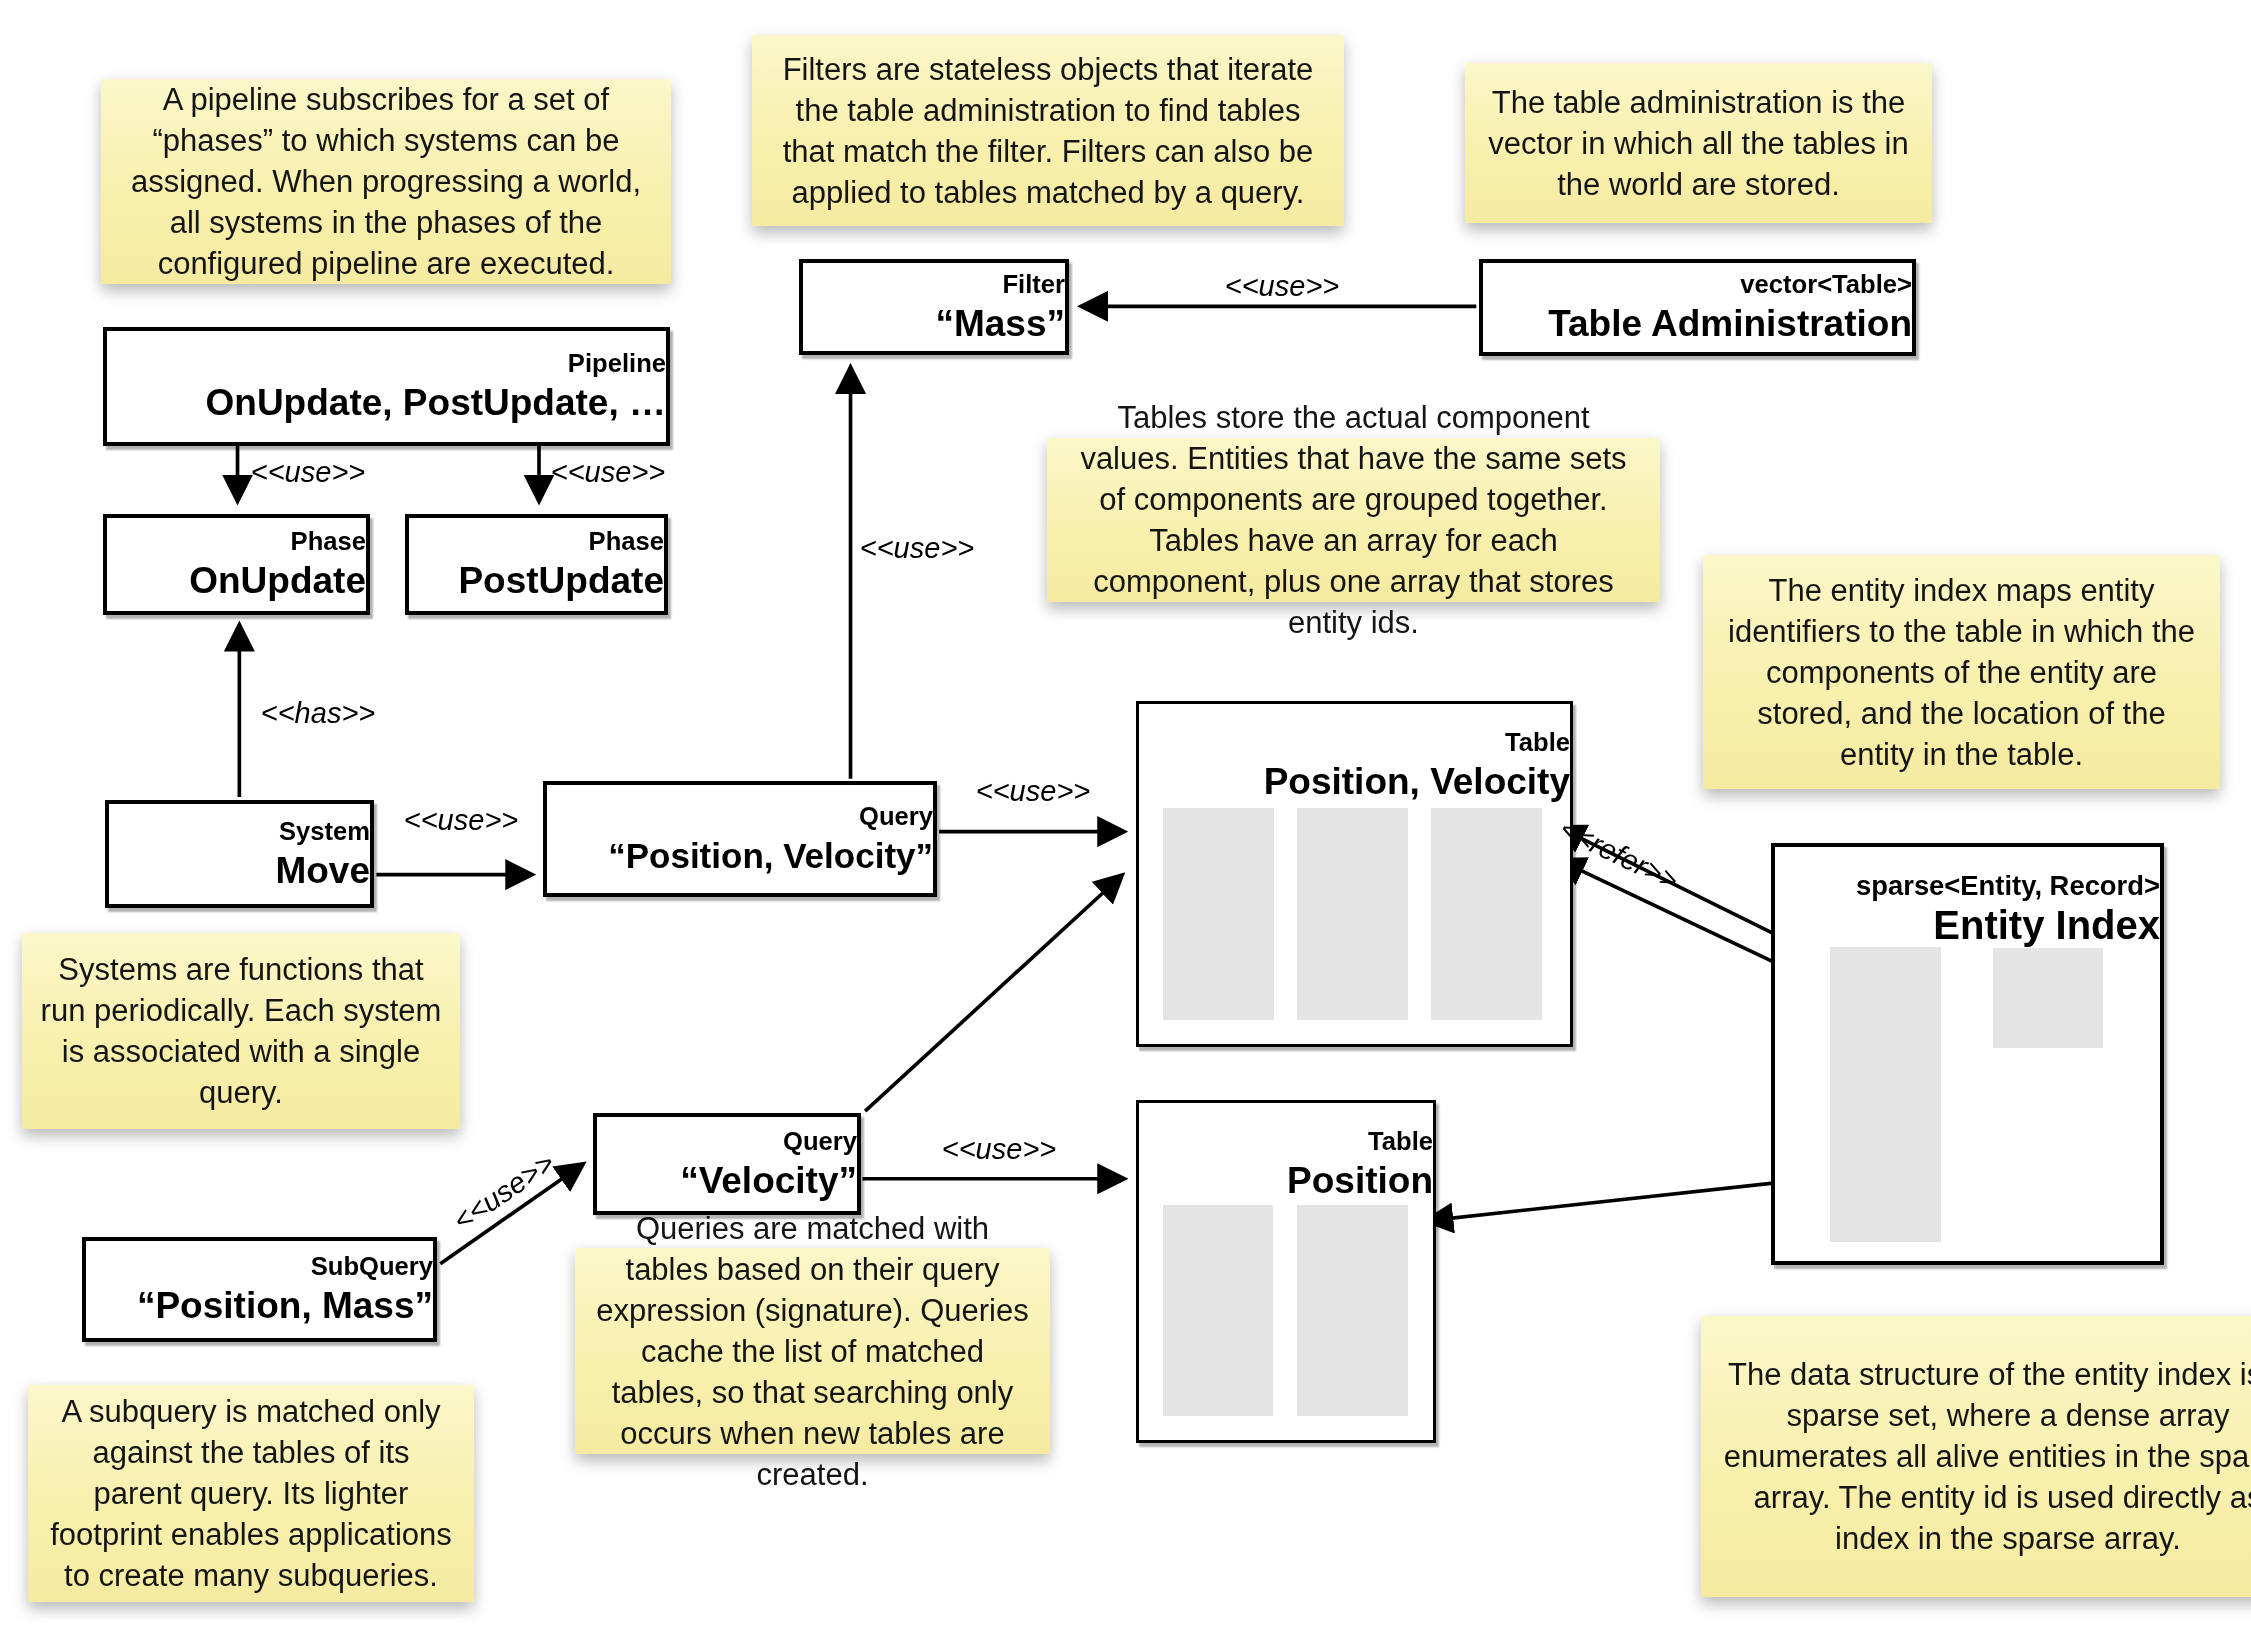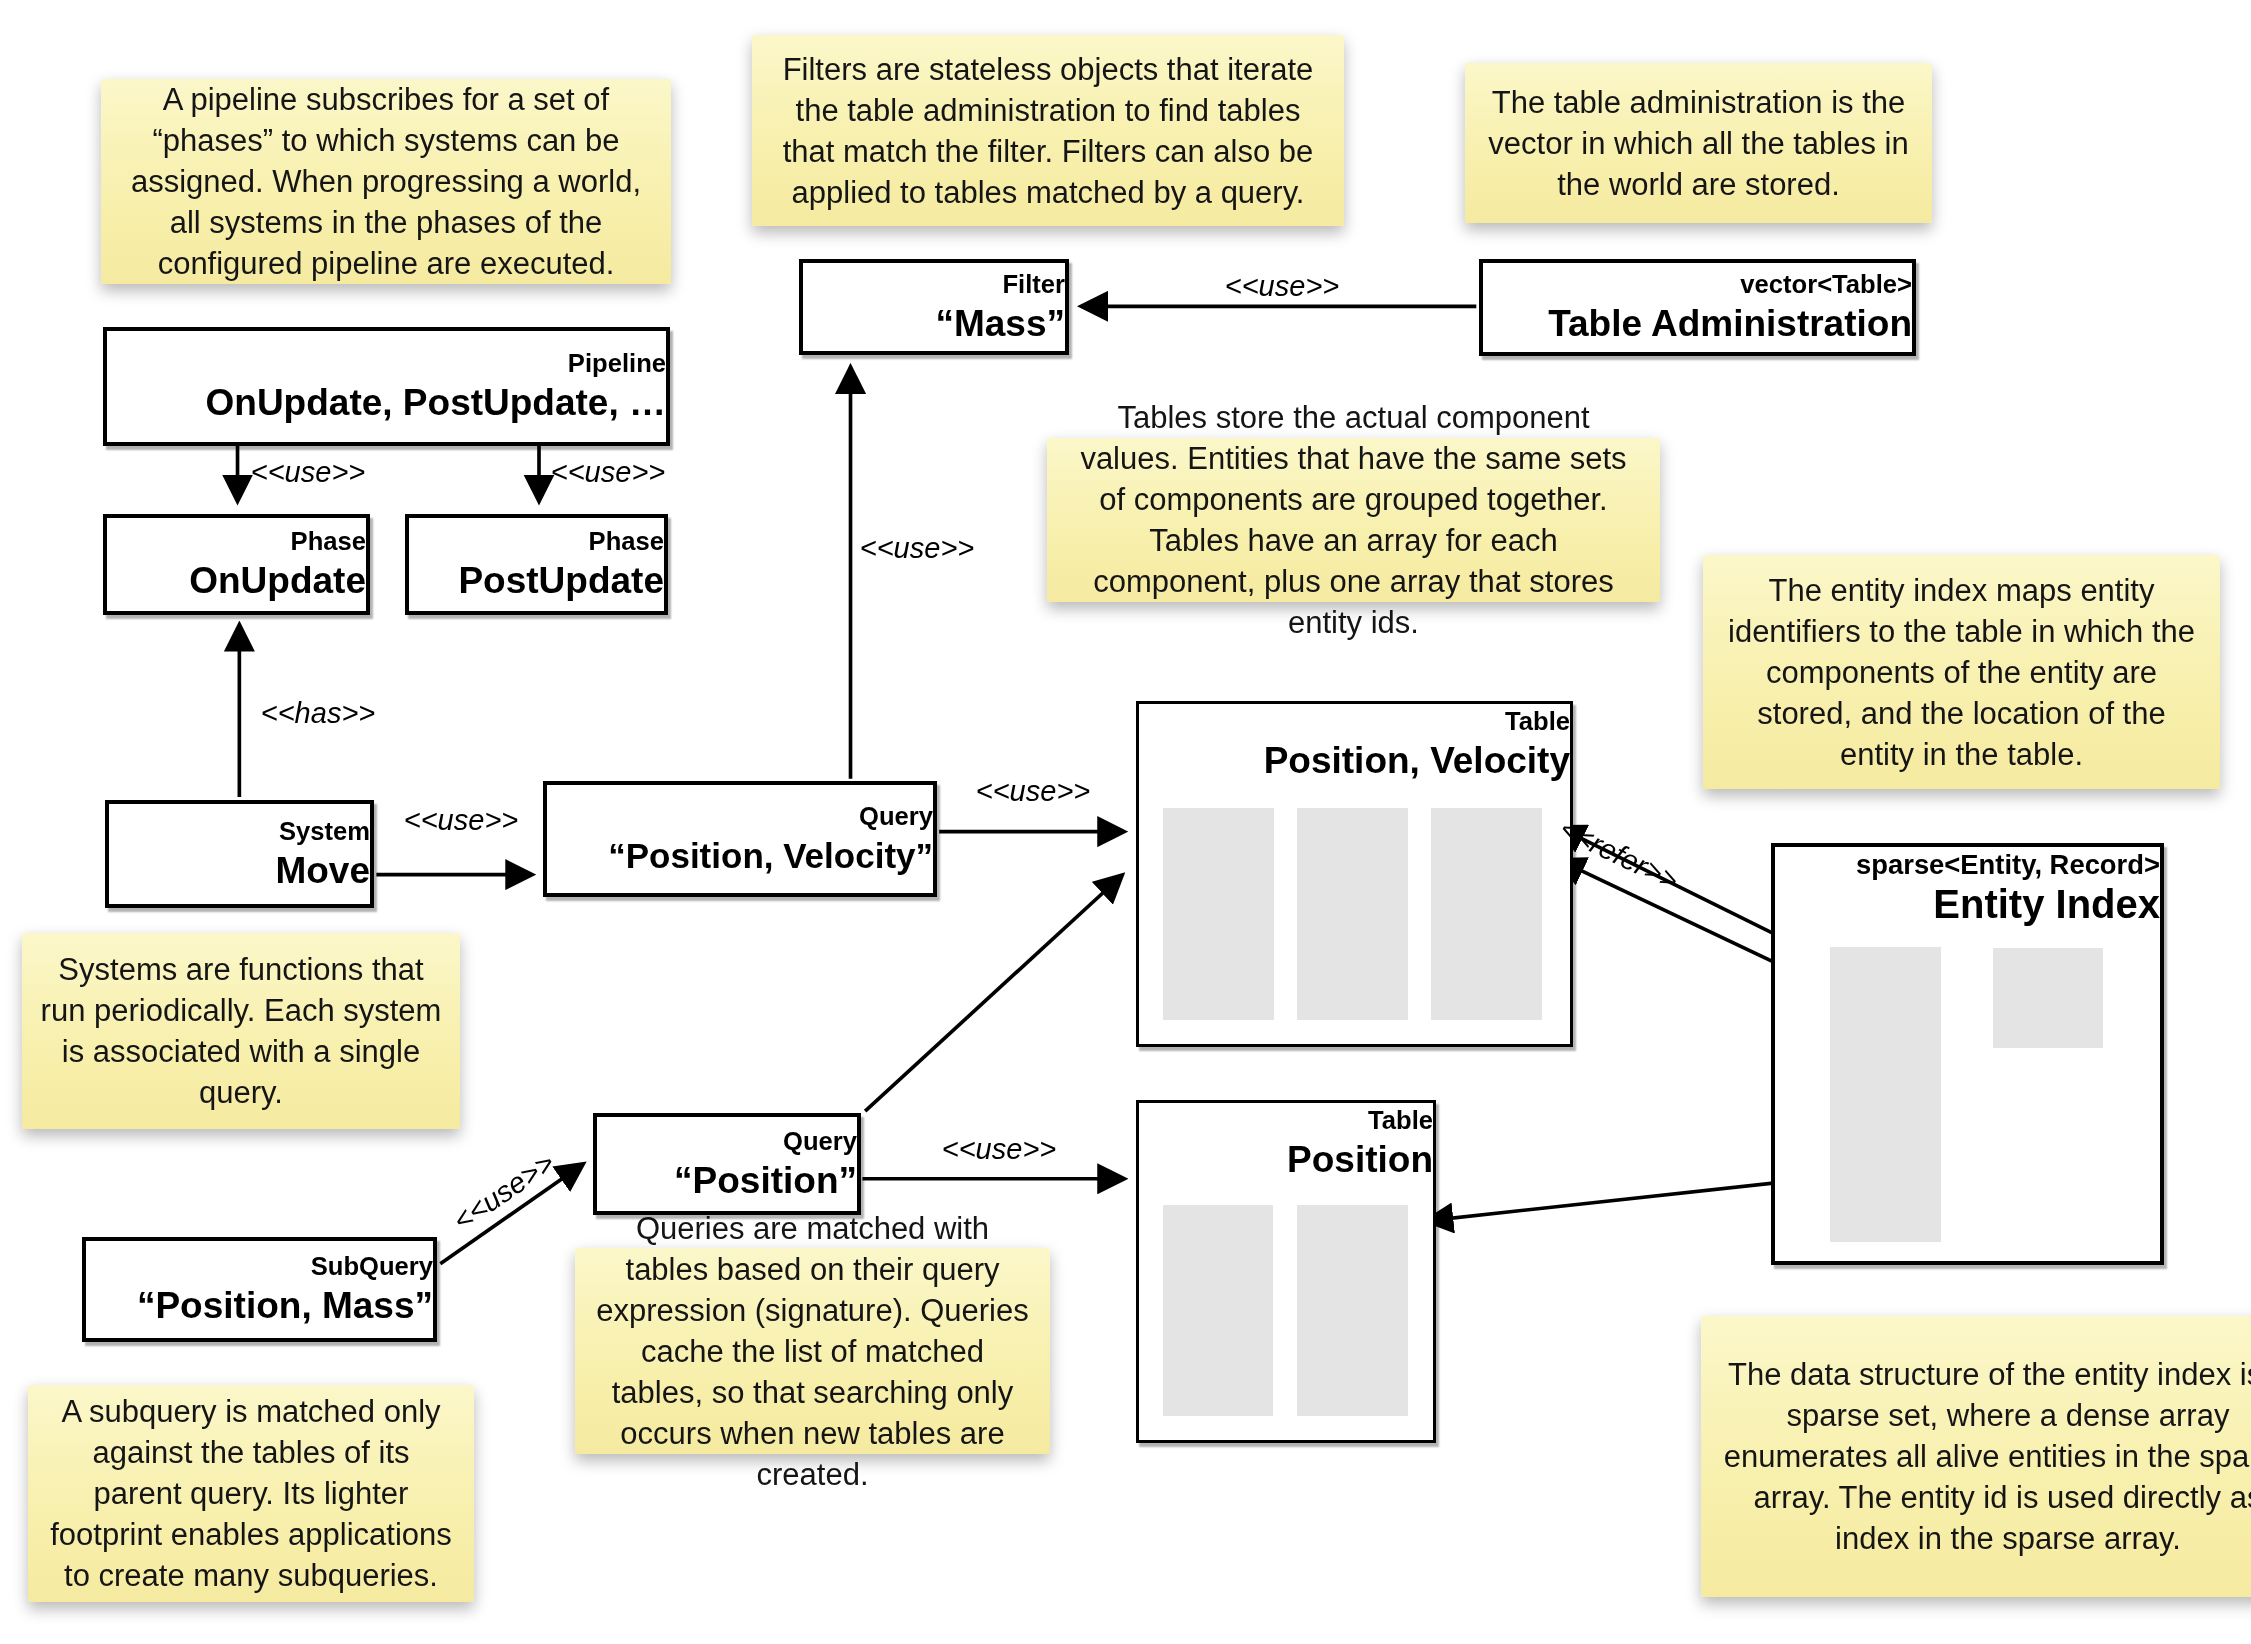--- a/index.html
+++ b/index.html
@@ -16,21 +16,21 @@
     display:flex;align-items:center;justify-content:center;
     text-align:center;font-size:31px;line-height:41px;color:#151515;
     padding:12.8px 18.3px;
   }
   .node{
     position:absolute;box-sizing:border-box;background:#ffffff;
     border:4.6px solid #000;box-shadow:2.7px 3.7px 1.8px rgba(0,0,0,0.30);
     display:flex;flex-direction:column;align-items:flex-end;justify-content:center;
     text-align:center;
   }
-  .node.tableish{justify-content:flex-start;padding-top:1px;border-width:3.7px;}
+  .node.tableish{justify-content:flex-start;padding-top:22px;border-width:3.7px;}
   .stereo{font-weight:bold;font-size:25.6px;line-height:33px;}
   .bigname{font-weight:bold;font-size:37px;line-height:46px;}
   .bigname.xl{font-size:40px;}
   .gray{
     position:absolute;background:#E4E4E4;
   }
   .edge-label{
     position:absolute;font-style:italic;font-size:29px;white-space:nowrap;
     transform:translate(-50%,-50%);background:transparent;
   }
@@ -125,21 +125,21 @@
 
   <div class="node tableish" style="left:1136px;top:1100px;width:300px;height:343px;">
     <div class="stereo">Table</div>
     <div class="bigname">Position</div>
     <div class="gray" style="left:24px;top:102px;width:110px;height:211px;"></div>
     <div class="gray" style="left:158px;top:102px;width:111px;height:211px;"></div>
   </div>
 
   <div class="node" style="left:593px;top:1113px;width:268px;height:102px;">
     <div class="stereo">Query</div>
-    <div class="bigname">“Position”</div>
+    <div class="bigname">“Velocity”</div>
   </div>
 
   <div class="node" style="left:82px;top:1237px;width:355px;height:105px;">
     <div class="stereo">SubQuery</div>
     <div class="bigname">“Position, Mass”</div>
   </div>
 
   <div class="node tableish" style="left:1771px;top:843px;width:393px;height:422px;border-width:4.6px;">
     <div class="stereo" style="font-size:27.4px;">sparse&lt;Entity, Record&gt;</div>
     <div class="bigname xl">Entity Index</div>

